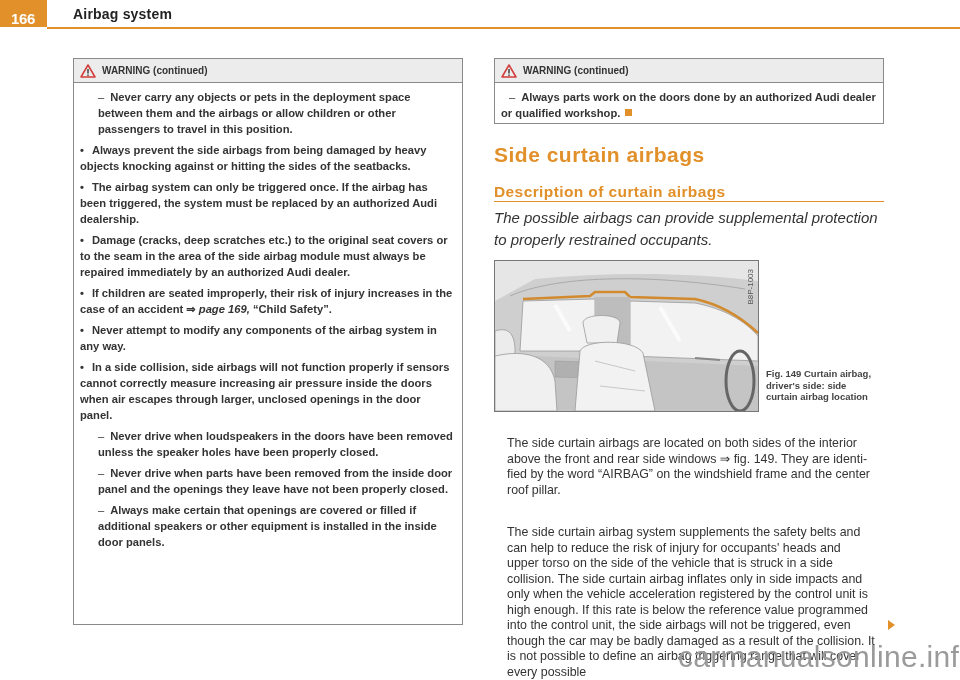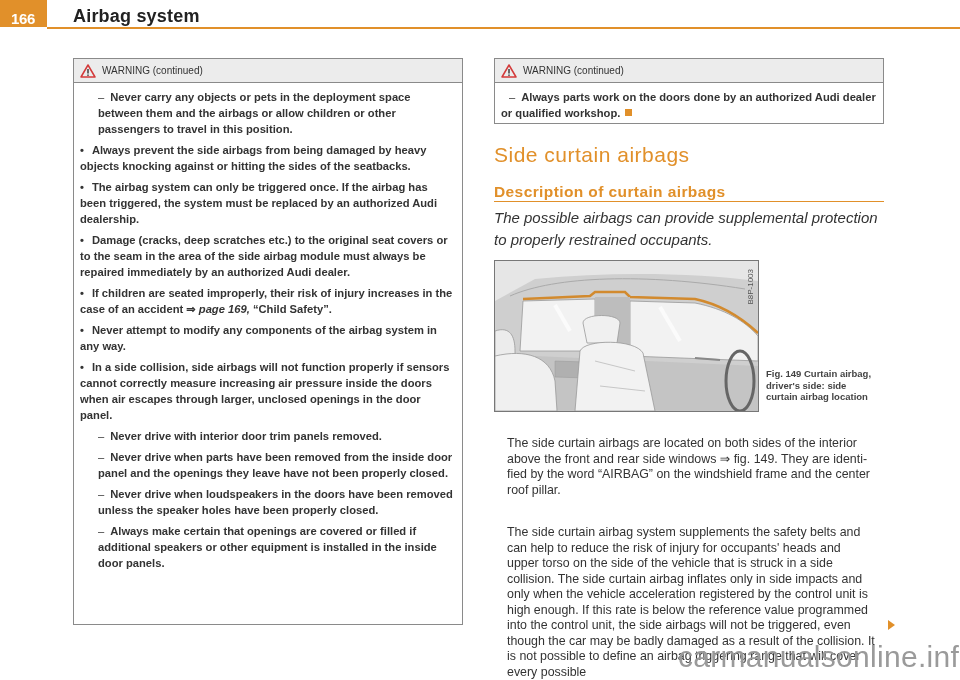--- a/index.html
+++ b/index.html
@@ -1,36 +1,36 @@
 <!DOCTYPE html>
 <html><head>
 <meta charset="utf-8">
 <style>
   html, body { margin:0; padding:0; }
   body { width:960px; height:680px; background:#ffffff; position:relative; overflow:hidden;
          font-family:"Liberation Sans", sans-serif; color:#2b2b2b; }
   .page-tab { position:absolute; left:0; top:0; width:47px; height:27px; background:#e1902a; }
   .page-num { position:absolute; left:11px; top:10px; font-size:15px; font-weight:bold; color:#ffffff;
               font-family:"Liberation Sans", sans-serif; letter-spacing:-0.3px; }
-  .header-title { position:absolute; left:73px; top:6px; font-size:18px; font-weight:bold; color:#222; letter-spacing:0.2px; }
+  .header-title { position:absolute; left:73px; top:6px; font-size:14px; font-weight:bold; color:#222; letter-spacing:0.2px; }
   .header-rule { position:absolute; left:47px; right:0; top:27px; height:2px; background:#e1902a; }
 
   .warn-box { position:absolute; border:1px solid #8a8a8a; background:#fff; }
   .warn-head { background:#ececec; border-bottom:1px solid #8a8a8a; height:23px; display:flex; align-items:center; padding-left:6px; }
   .warn-head svg { width:16px; height:14px; margin-right:6px; }
-  .warn-label { font-size:10px; font-weight:normal; color:#333; }
+  .warn-label { font-size:10px; font-weight:bold; color:#333; }
   .warn-body { padding:6px 6px 4px 6px; font-size:11.2px; font-weight:bold; line-height:16px; color:#333; }
   .warn-body p { margin:0 0 5px 0; }
   .indent { padding-left:18px; }
   .dash { font-weight:normal; margin-right:6px; }
   .bullet { margin-right:8px; }
   .ref-page { font-style:italic; }
   .end-square { display:inline-block; width:7px; height:7px; background:#e1902a; margin-left:5px; vertical-align:1px; }
 
-  .h1 { position:absolute; left:494px; top:143px; font-size:21px; font-weight:normal; color:#e1902a; letter-spacing:0.5px; }
+  .h1 { position:absolute; left:494px; top:143px; font-size:21px; font-weight:bold; color:#e1902a; letter-spacing:0.5px; }
   .h2 { position:absolute; left:494px; top:183px; font-size:15.5px; font-weight:bold; color:#e1902a; letter-spacing:0.4px; }
   .h2-rule { position:absolute; left:494px; top:201px; width:390px; height:1px; background:#e1902a; }
   .intro { position:absolute; left:494px; top:207px; width:390px; font-size:15px; font-style:italic; color:#333; line-height:22px; }
 
   .figure { position:absolute; left:494px; top:260px; width:263px; height:150px; border:1px solid #777; background:#d8d8d8; overflow:hidden; }
   .fig-code { position:absolute; right:3px; top:8px; font-size:8px; color:#555; writing-mode:vertical-rl; transform:rotate(180deg); }
   .caption { position:absolute; left:766px; top:368px; width:110px; font-size:9.5px; font-weight:bold; color:#444; line-height:11.5px; }
 
   .body-text { position:absolute; left:494px; width:394px; font-size:12.4px; color:#333; line-height:15.5px; }
   .body-text p { margin:13px; }
@@ -56,23 +56,22 @@
     <span class="warn-label">WARNING (continued)</span>
   </div>
   <div class="warn-body">
     <p class="indent"><span class="dash">–</span><span>Never carry any objects or pets in the deployment space between them and the airbags or allow children or other passengers to travel in this position.</span></p>
     <p><span class="bullet">•</span><span>Always prevent the side airbags from being damaged by heavy objects knocking against or hitting the sides of the seatbacks.</span></p>
     <p><span class="bullet">•</span><span>The airbag system can only be triggered once. If the airbag has been triggered, the system must be replaced by an authorized Audi dealership.</span></p>
     <p><span class="bullet">•</span><span>Damage (cracks, deep scratches etc.) to the original seat covers or to the seam in the area of the side airbag module must always be repaired immediately by an authorized Audi dealer.</span></p>
     <p><span class="bullet">•</span><span>If children are seated improperly, their risk of injury increases in the case of an accident ⇒ </span><span class="ref-page">page 169,</span><span> “Child Safety”.</span></p>
     <p><span class="bullet">•</span><span>Never attempt to modify any components of the airbag system in any way.</span></p>
     <p><span class="bullet">•</span><span>In a side collision, side airbags will not function properly if sensors cannot correctly measure increasing air pressure inside the doors when air escapes through larger, unclosed openings in the door panel.</span></p>
-    <p class="indent"><span class="dash">–</span><span>Never drive with interior door trim panels removed.</span></p>
+    <p class="indent"><span class="dash">–</span><span>Never drive when loudspeakers in the doors have been removed unless the speaker holes have been properly closed.</span></p>
     <p class="indent"><span class="dash">–</span><span>Never drive when parts have been removed from the inside door panel and the openings they leave have not been properly closed.</span></p>
-    <p class="indent"><span class="dash">–</span><span>Never drive when loudspeakers in the doors have been removed unless the speaker holes have been properly closed.</span></p>
     <p class="indent"><span class="dash">–</span><span>Always make certain that openings are covered or filled if additional speakers or other equipment is installed in the inside door panels.</span></p>
   </div>
 </div>
 
 <div class="warn-box" style="left:494px; top:58px; width:388px; height:64px;">
   <div class="warn-head">
     <svg viewBox="0 0 16 14">
       <path d="M8 1 L15 13 L1 13 Z" fill="none" stroke="#d33a3a" stroke-width="1.5" stroke-linejoin="round"></path>
       <rect x="7.3" y="5" width="1.4" height="4.5" fill="#333"></rect>
       <rect x="7.3" y="10.5" width="1.4" height="1.4" fill="#333"></rect>

